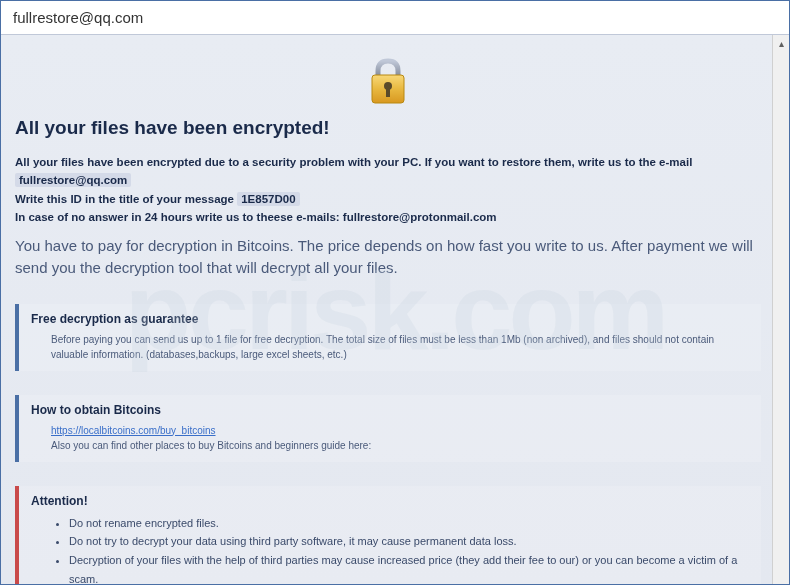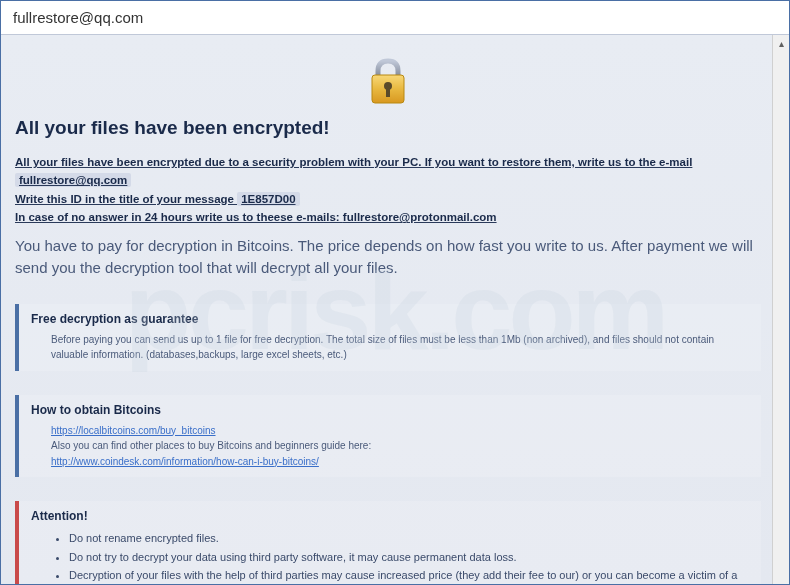--- a/index.html
+++ b/index.html
@@ -67,21 +67,20 @@
     .main-heading {
       text-align: left;
       font-size: 19px;
       font-weight: bold;
       color: #1a2a4a;
       margin: 4px 0 14px;
     }
     .intro-block {
       line-height: 1.6;
       margin-bottom: 8px;
-      text-decoration: underline;
     }
     .intro-block .bold { font-weight: bold; color: #1a2a4a; }
     .highlight {
       background: #d4dae8;
       padding: 1px 4px;
       border-radius: 2px;
       font-weight: bold;
       color: #1a2a4a;
     }
     .pay-note {
@@ -186,21 +185,20 @@
       <div class="section">
         <div class="section-title">Free decryption as guarantee</div>
         <div class="section-body">Before paying you can send us up to 1 file for free decryption. The total size of files must be less than 1Mb (non archived), and files should not contain valuable information. (databases,backups, large excel sheets, etc.)</div>
       </div>
 
       <div class="section">
         <div class="section-title">How to obtain Bitcoins</div>
         <div class="section-body">
           <a class="link">https://localbitcoins.com/buy_bitcoins</a>
           <div>Also you can find other places to buy Bitcoins and beginners guide here:</div>
-          <a class="link">http://www.coindesk.com/information/how-can-i-buy-bitcoins/</a>
         </div>
       </div>
 
       <div class="section attention">
         <div class="section-title">Attention!</div>
         <ul class="attention-list">
           <li>Do not rename encrypted files.</li>
           <li>Do not try to decrypt your data using third party software, it may cause permanent data loss.</li>
           <li>Decryption of your files with the help of third parties may cause increased price (they add their fee to our) or you can become a victim of a scam.</li>
         </ul>

